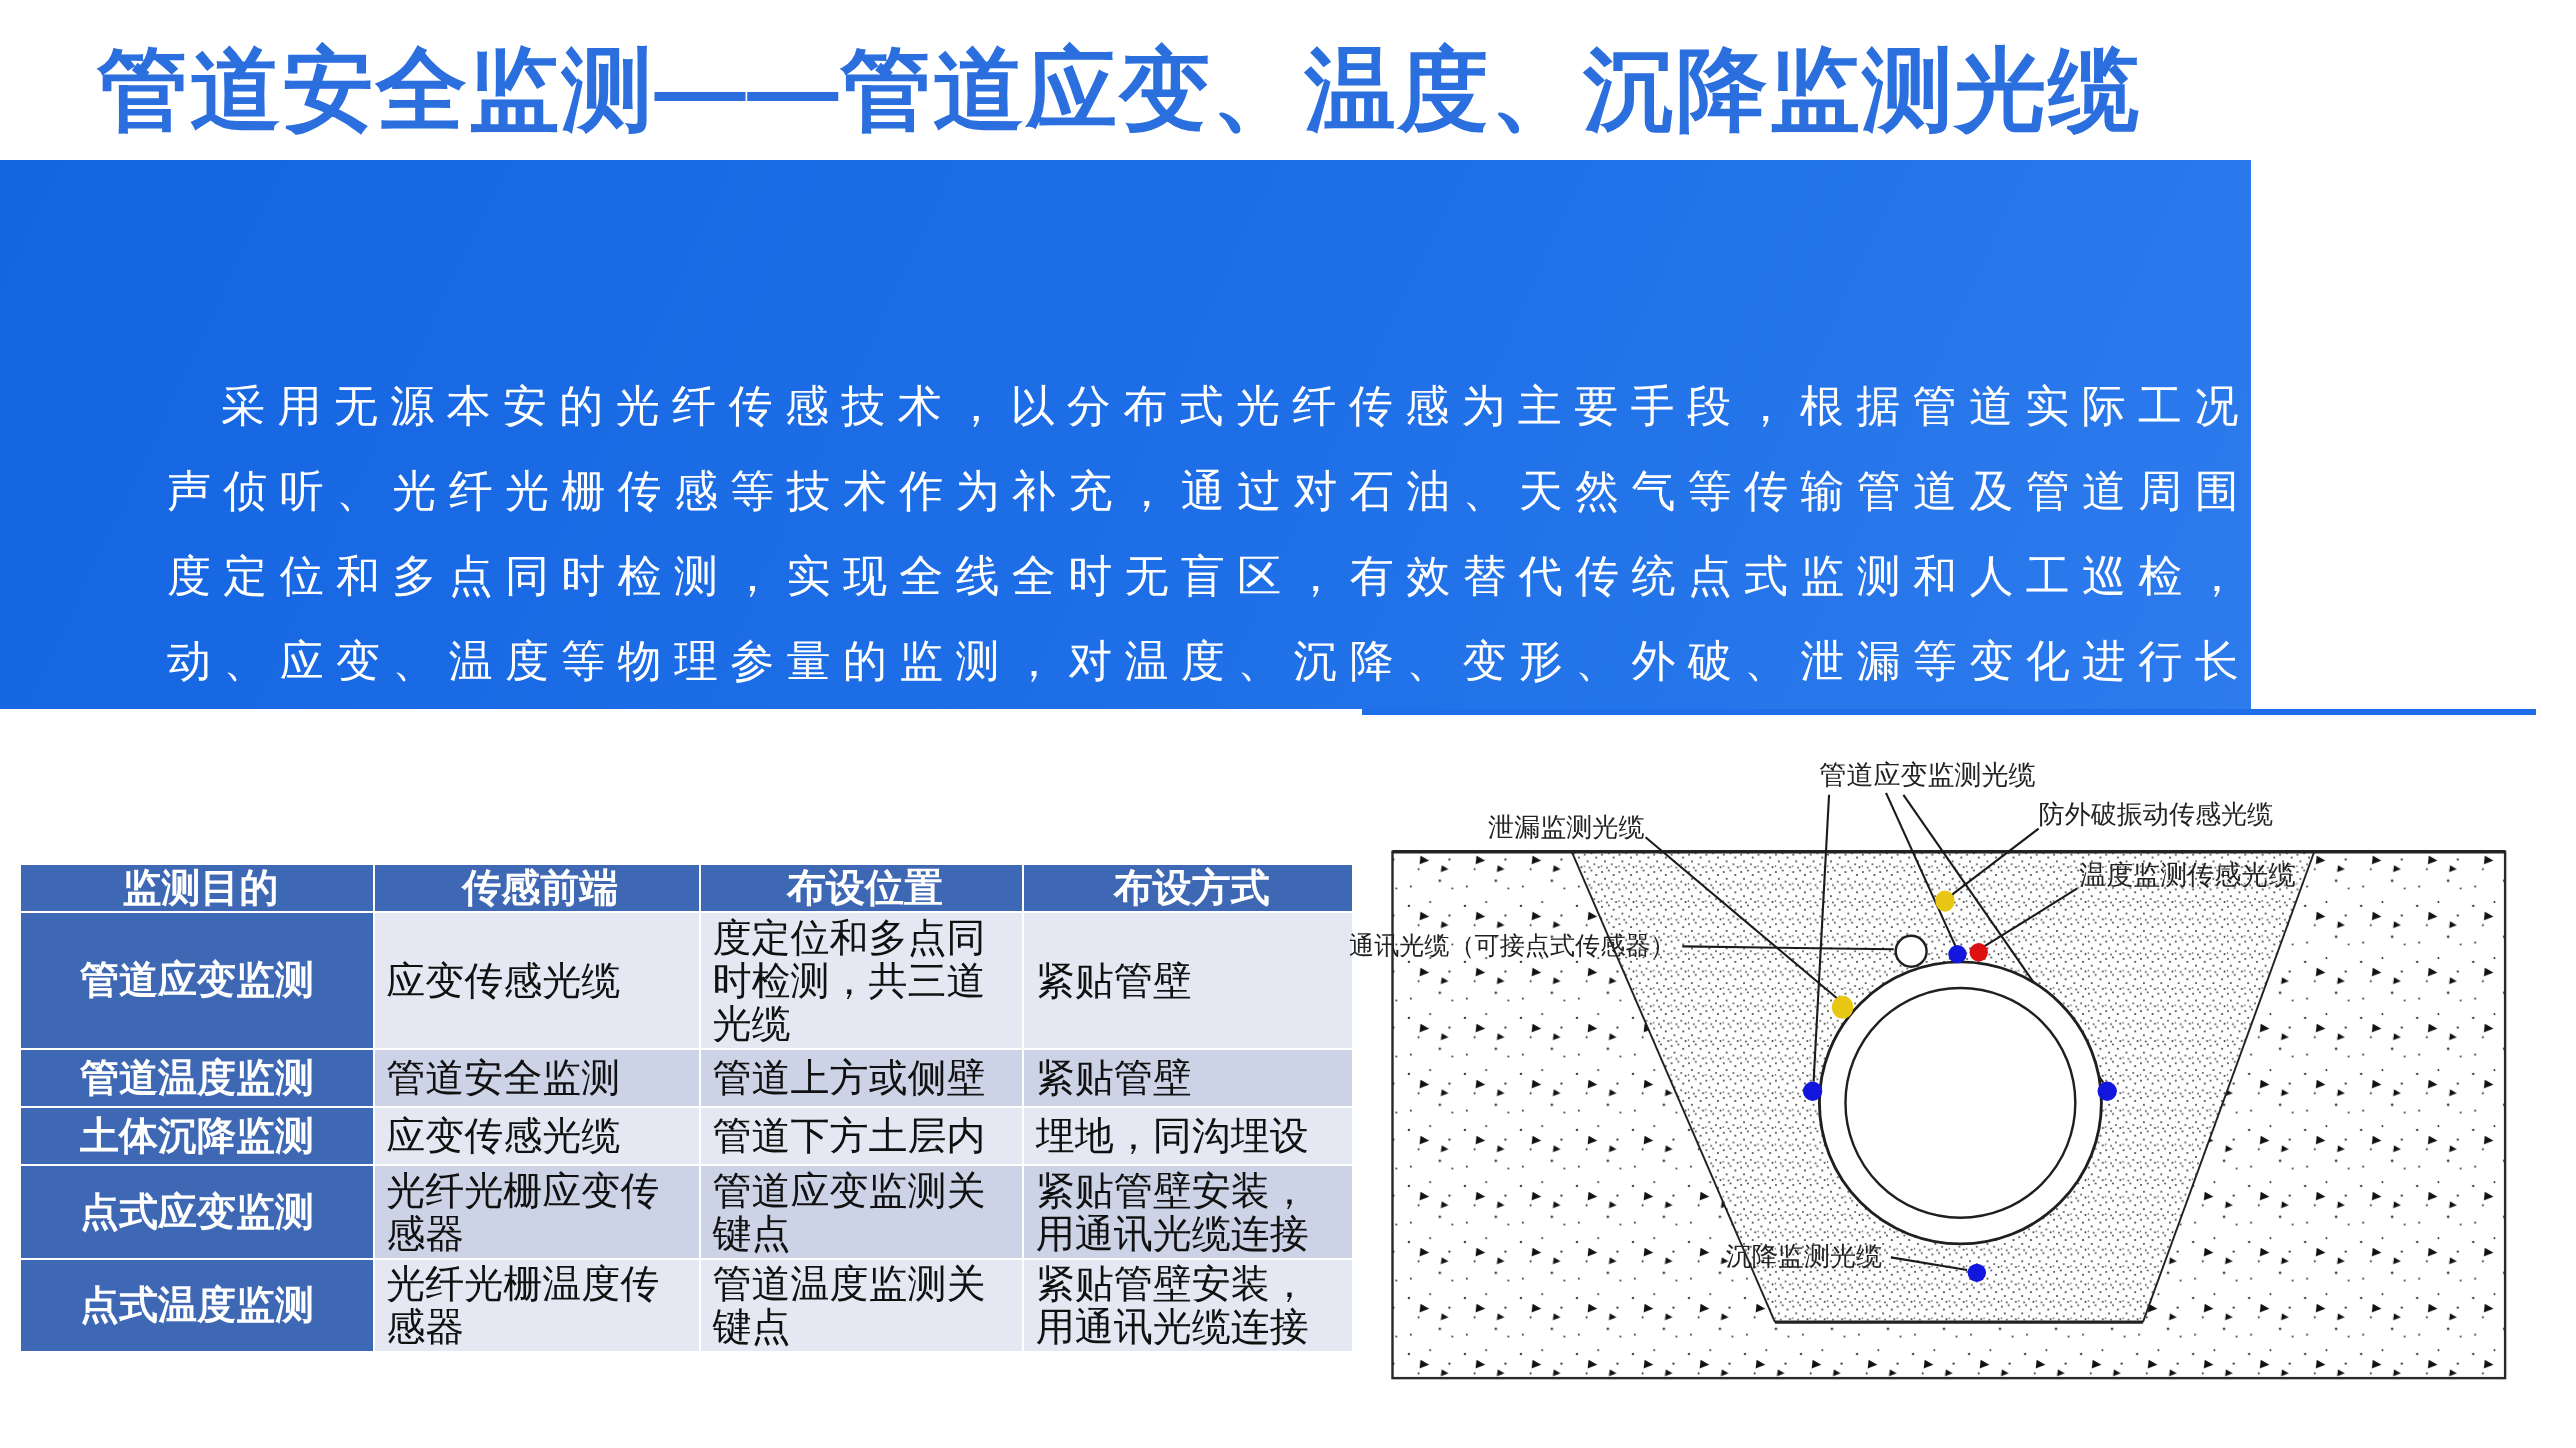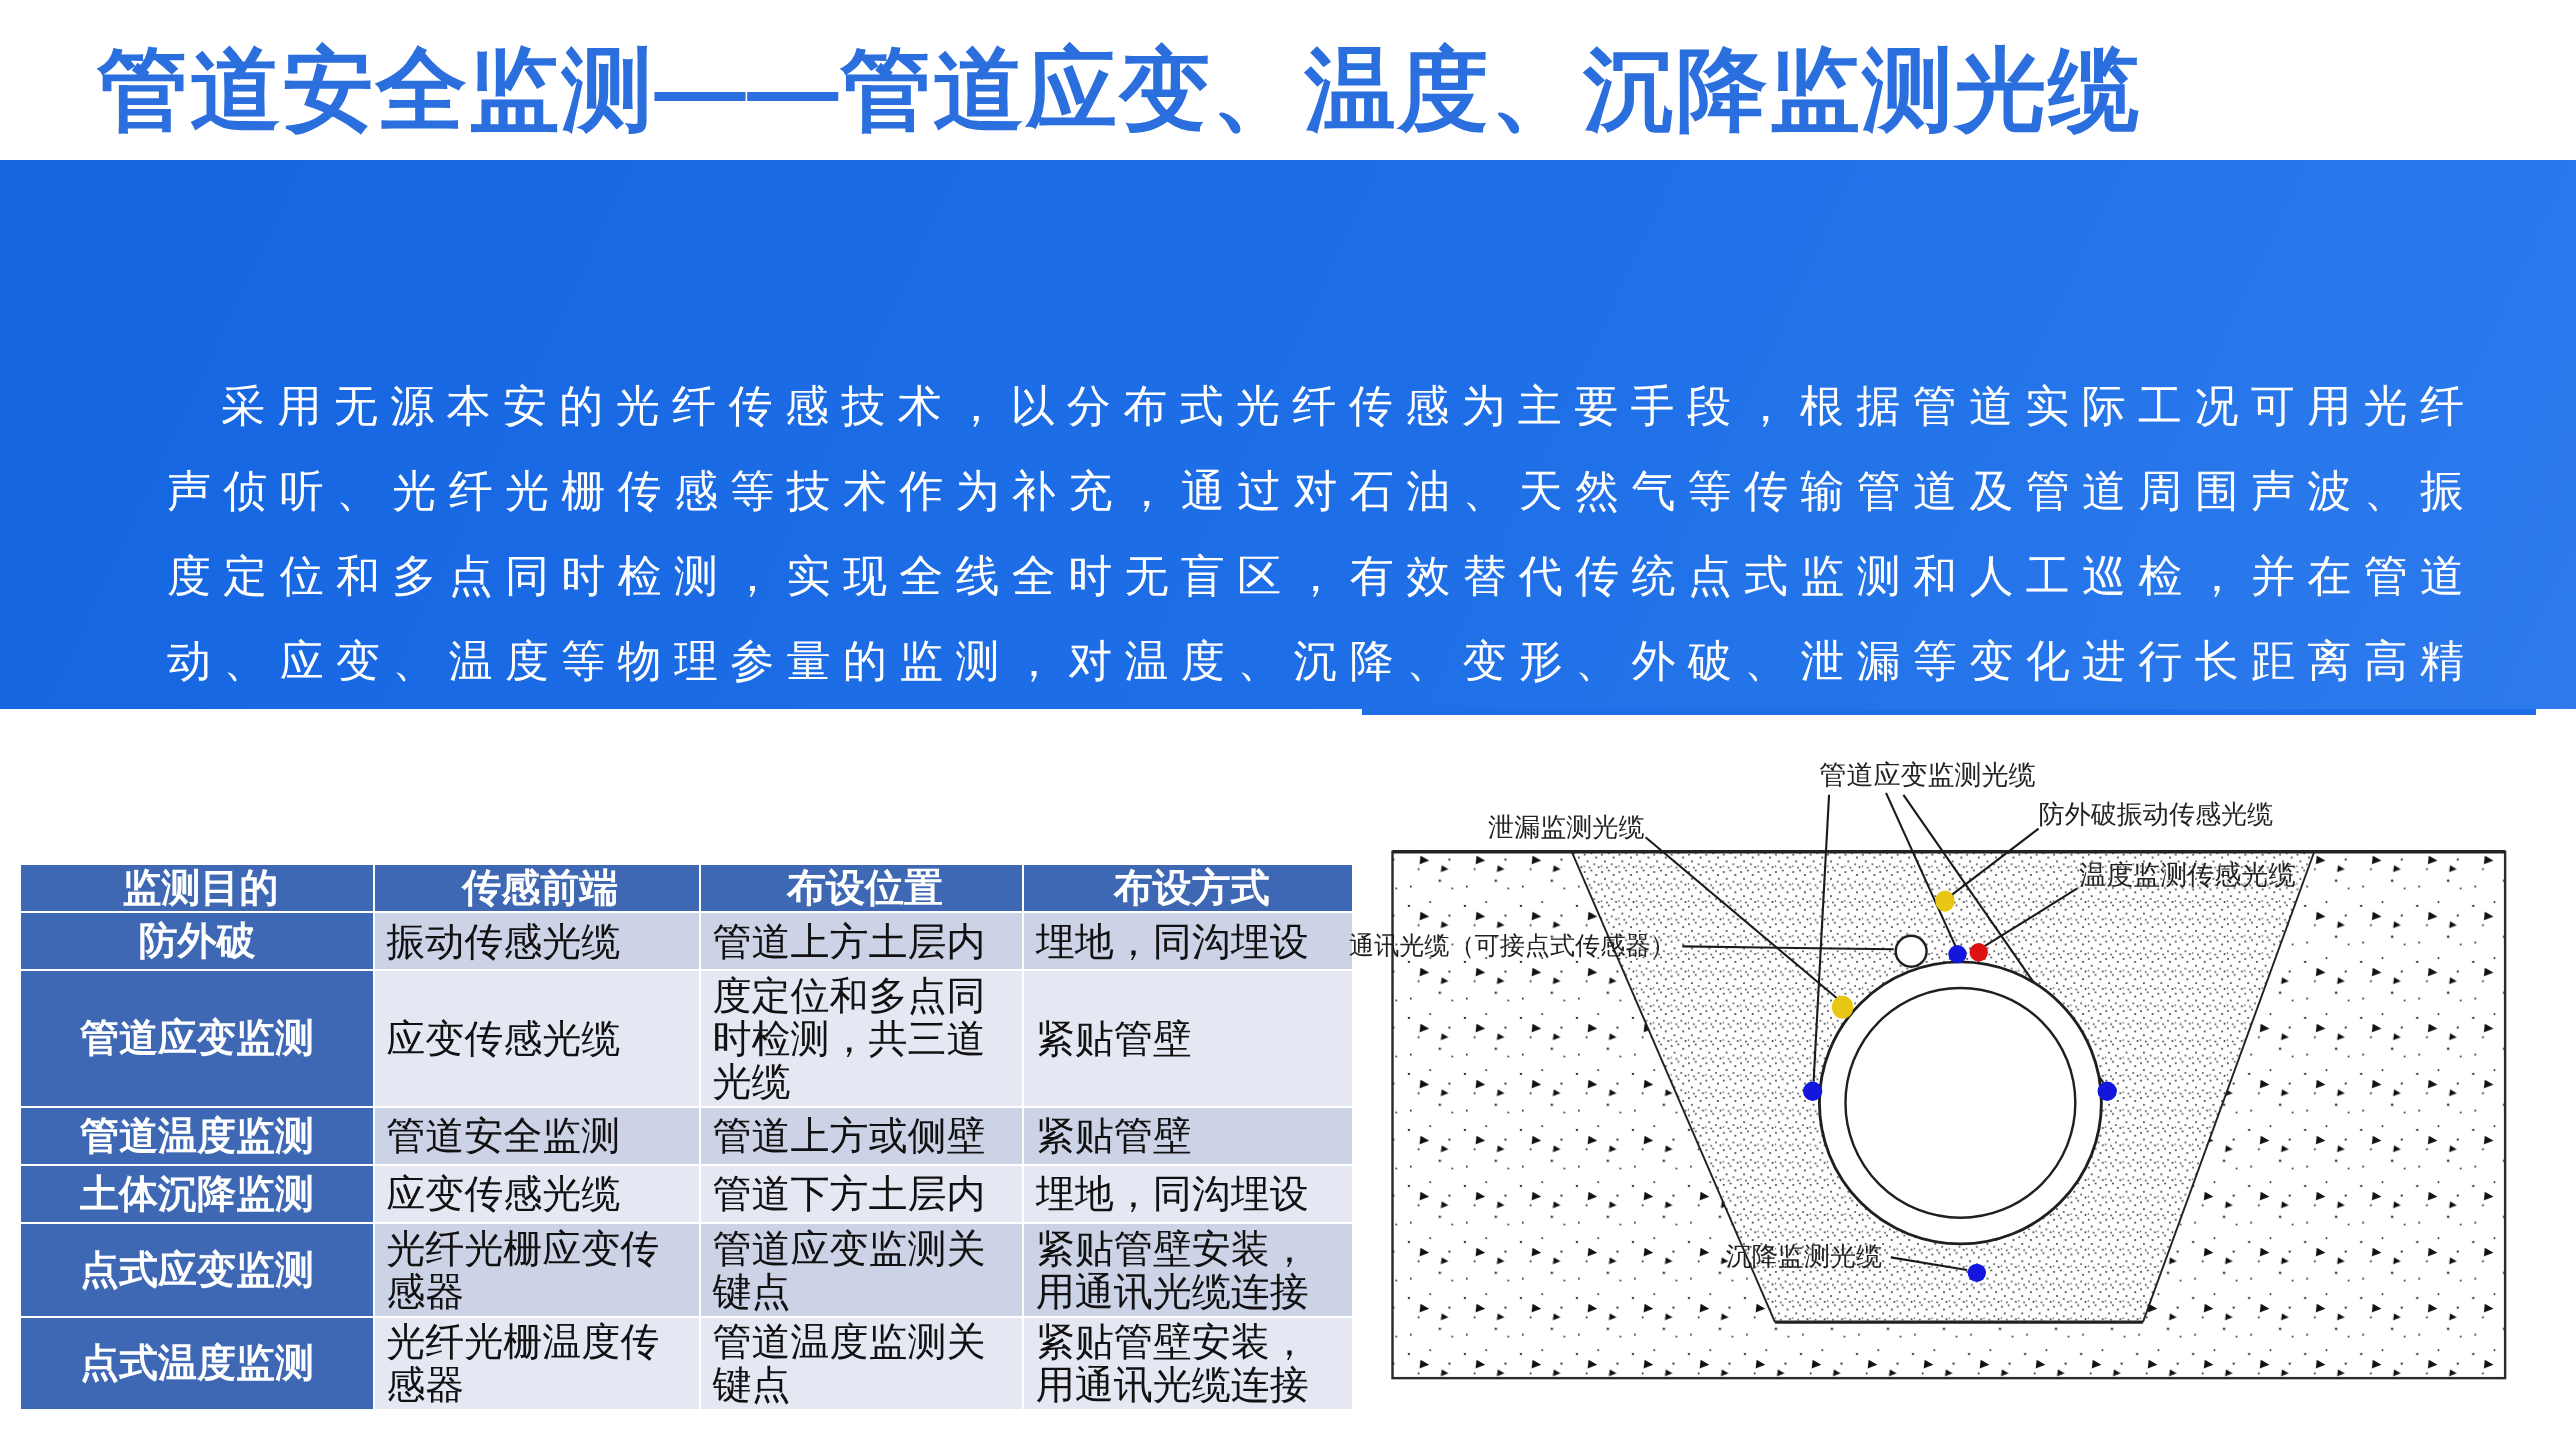--- a/index.html
+++ b/index.html
@@ -3,21 +3,21 @@
 <meta charset="utf-8">
 <style>
   html,body{margin:0;padding:0;background:#ffffff;}
   body{width:2576px;height:1449px;overflow:hidden;}
   .slide{position:relative;width:2576px;height:1449px;background:#ffffff;
          font-family:"Liberation Sans","DejaVu Sans",sans-serif;}
 
   .page-title{position:absolute;left:97px;top:29px;font-size:91px;font-weight:700;
               color:#2b6fdf;letter-spacing:1.9px;white-space:nowrap;}
 
-  .banner{position:absolute;left:0;top:160px;width:2576px;height:549px;
+  .banner{position:absolute;left:0;top:160px;width:2251px;height:549px;
           background:linear-gradient(115deg,#1565e1 0%,#1e6fe7 55%,#2d7bed 100%);}
   .banner-tail{position:absolute;left:1362px;top:709px;width:1174px;height:5.8px;background:#1e6fe7;}
   .para{position:absolute;left:167px;top:203px;width:2297px;color:#ffffff;
         font-size:44px;line-height:85px;}
   .pline{text-align:justify;text-align-last:justify;}
   .pline.first{text-indent:54px;}
   .pline.last{text-align-last:left;}
 
   table.mon{position:absolute;left:19.3px;top:863px;border-collapse:separate;
             border-spacing:2.9px;table-layout:fixed;width:1335px;}
@@ -56,26 +56,20 @@
         <col style="width:322px">
         <col style="width:319px">
         <col style="width:326px">
       </colgroup>
     <tbody>
         <tr>
       <th class="hd">监测目的</th>
       <th class="hd">传感前端</th>
       <th class="hd">布设位置</th>
       <th class="hd">布设方式</th>
-    </tr>
-    <tr class="dark">
-      <td class="pc">防外破</td>
-      <td class="dc">振动传感光缆</td>
-      <td class="dc">管道上方土层内</td>
-      <td class="dc">埋地，同沟埋设</td>
     </tr>
     <tr class="light">
       <td class="pc">管道应变监测</td>
       <td class="dc">应变传感光缆</td>
       <td class="dc">度定位和多点同时检测，共三道光缆</td>
       <td class="dc">紧贴管壁</td>
     </tr>
     <tr class="dark">
       <td class="pc">管道温度监测</td>
       <td class="dc">管道安全监测</td>

